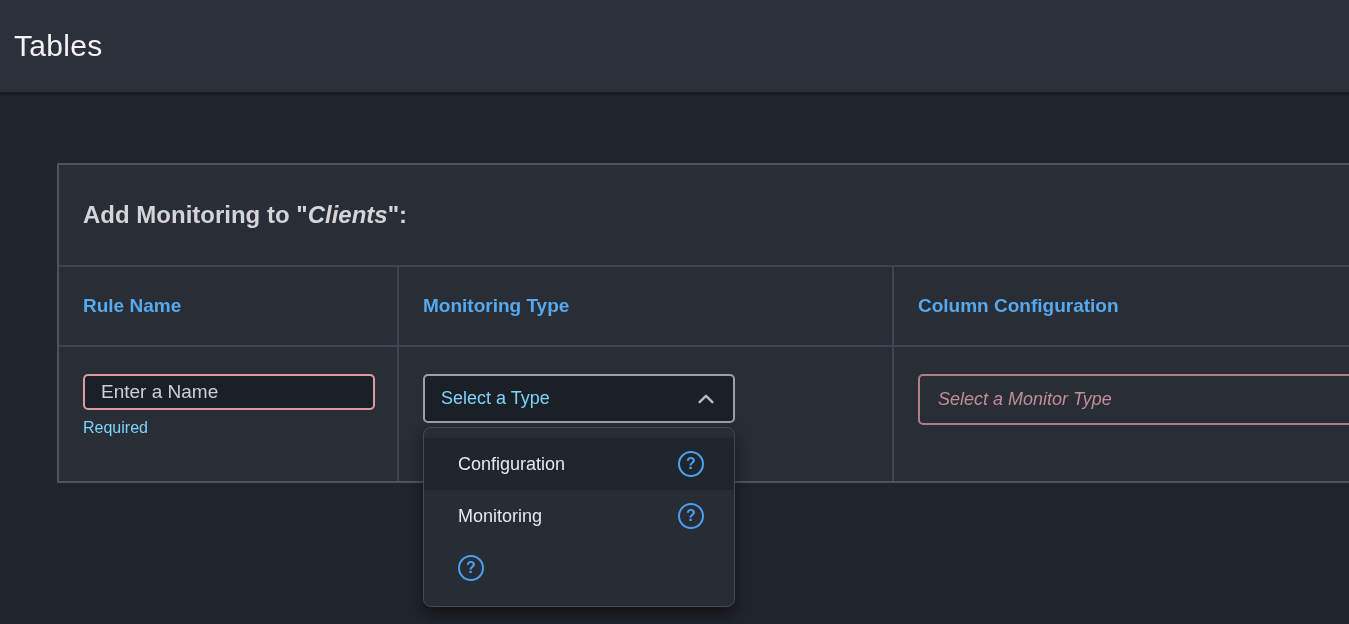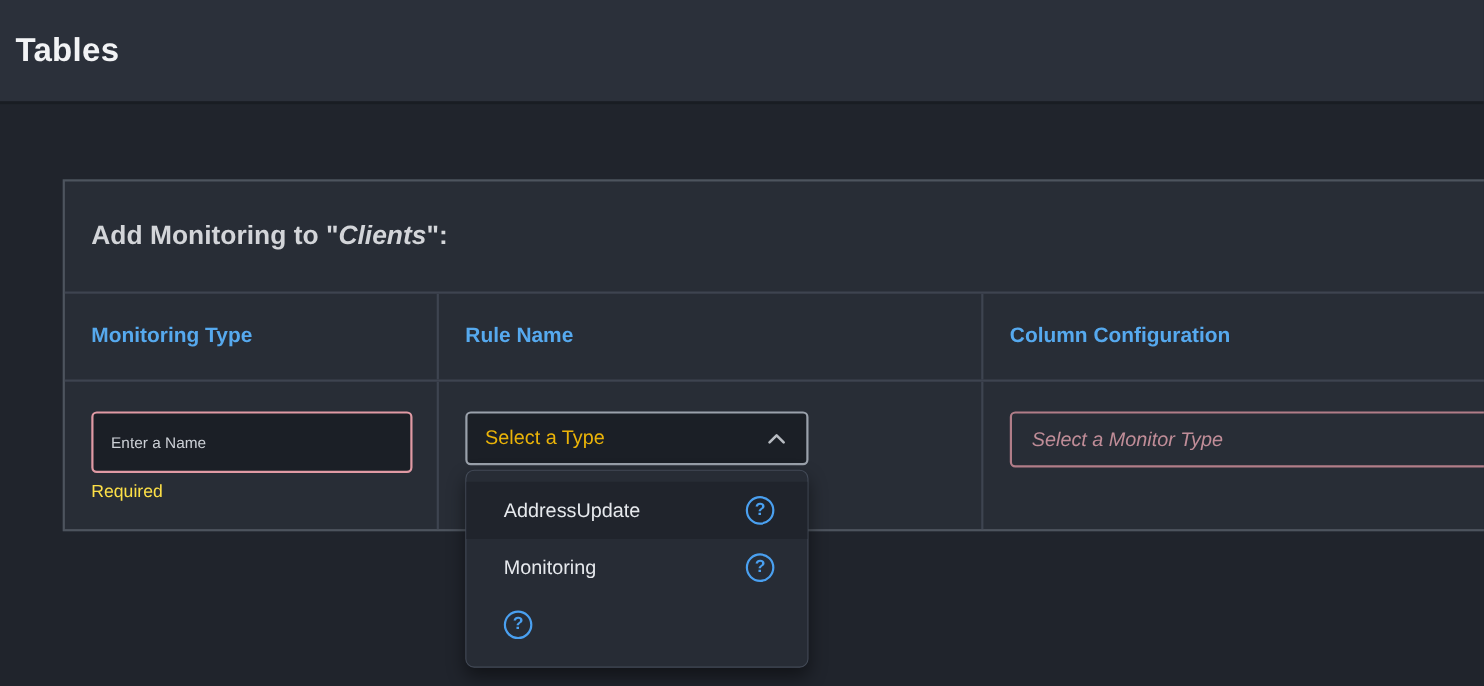--- a/index.html
+++ b/index.html
@@ -16,21 +16,21 @@
     height: 95px;
     background: #2b303a;
     border-bottom: 3px solid #191d23;
     display: flex;
     align-items: center;
     padding-left: 14px;
   }
   .page-title {
     color: #f2f3f5;
     font-size: 30px;
-    font-weight: 700;
+    font-weight: 400;
     letter-spacing: 0.3px;
   }
 
   
   .panel {
     position: absolute;
     left: 57px;
     top: 163px;
     width: 1360px;           
     background: #282d36;
@@ -64,45 +64,45 @@
     font-weight: 700;
   }
 
   .body-row { height: 136px; }
   .body-row .cell { position: relative; padding-top: 27px; }
 
   
   .text-input {
     display: block;
     width: 292px;
-    height: 56px;
+    height: 36px;
     background: #1b1f26;
     border: 2px solid #e09aa4;
     border-radius: 5px;
     color: #d2d6dc;
-    font-size: 14px;
+    font-size: 19px;
     font-family: "Liberation Sans", sans-serif;
     padding: 0 16px;
     outline: none;
   }
   .text-input::placeholder { color: #ccd0d6; opacity: 1; }
   .validation-msg {
     margin-top: 9px;
-    color: #fde047;
+    color: #7dd3fc;
     font-size: 16px;
   }
 
   
   .select-btn {
     width: 312px;
     height: 49px;
     background: #1b1f26;
     border: 2px solid #9aa1ab;
     border-radius: 5px;
-    color: #eab308;
+    color: #7dd3fc;
     font-size: 18px;
     display: flex;
     align-items: center;
     justify-content: space-between;
     padding: 0 16px 0 16px;
     cursor: pointer;
   }
   .chevron-icon { width: 22px; height: 22px; color: #b8bcc2; flex: 0 0 auto; }
 
   .dropdown {
@@ -169,43 +169,43 @@
 
   <section class="panel">
 
     <div class="panel-heading">
       <span>Add Monitoring to "</span>
         <em>Clients</em>
         <span>":</span>
     </div>
 
     <div class="grid-row header-row">
+      <div class="cell">Rule Name</div>
       <div class="cell">Monitoring Type</div>
-      <div class="cell">Rule Name</div>
       <div class="cell">Column Configuration</div>
     </div>
 
     <div class="grid-row body-row">
 
       <div class="cell">
         <input class="text-input" type="text" placeholder="Enter a Name" style="">
         <div class="validation-msg">Required</div>
       </div>
 
       <div class="cell">
         <div class="select-btn">
           <span>Select a Type</span>
           <svg class="chevron-icon" viewBox="0 0 24 24">
             <polyline points="5,15.5 12,8.5 19,15.5" fill="none" stroke="currentColor" stroke-width="2.6" stroke-linecap="round" stroke-linejoin="round"></polyline>
           </svg>
         </div>
 
         <div class="dropdown">
           <div class="dropdown-item highlighted">
-            <span>AddressUpdate</span>
+            <span>Configuration</span>
             <span class="help-icon">?</span>
           </div>
           <div class="dropdown-item">
             <span>Monitoring</span>
             <span class="help-icon">?</span>
           </div>
           <div class="dropdown-item">
             <span class="help-icon">?</span>
           </div>
         </div>

